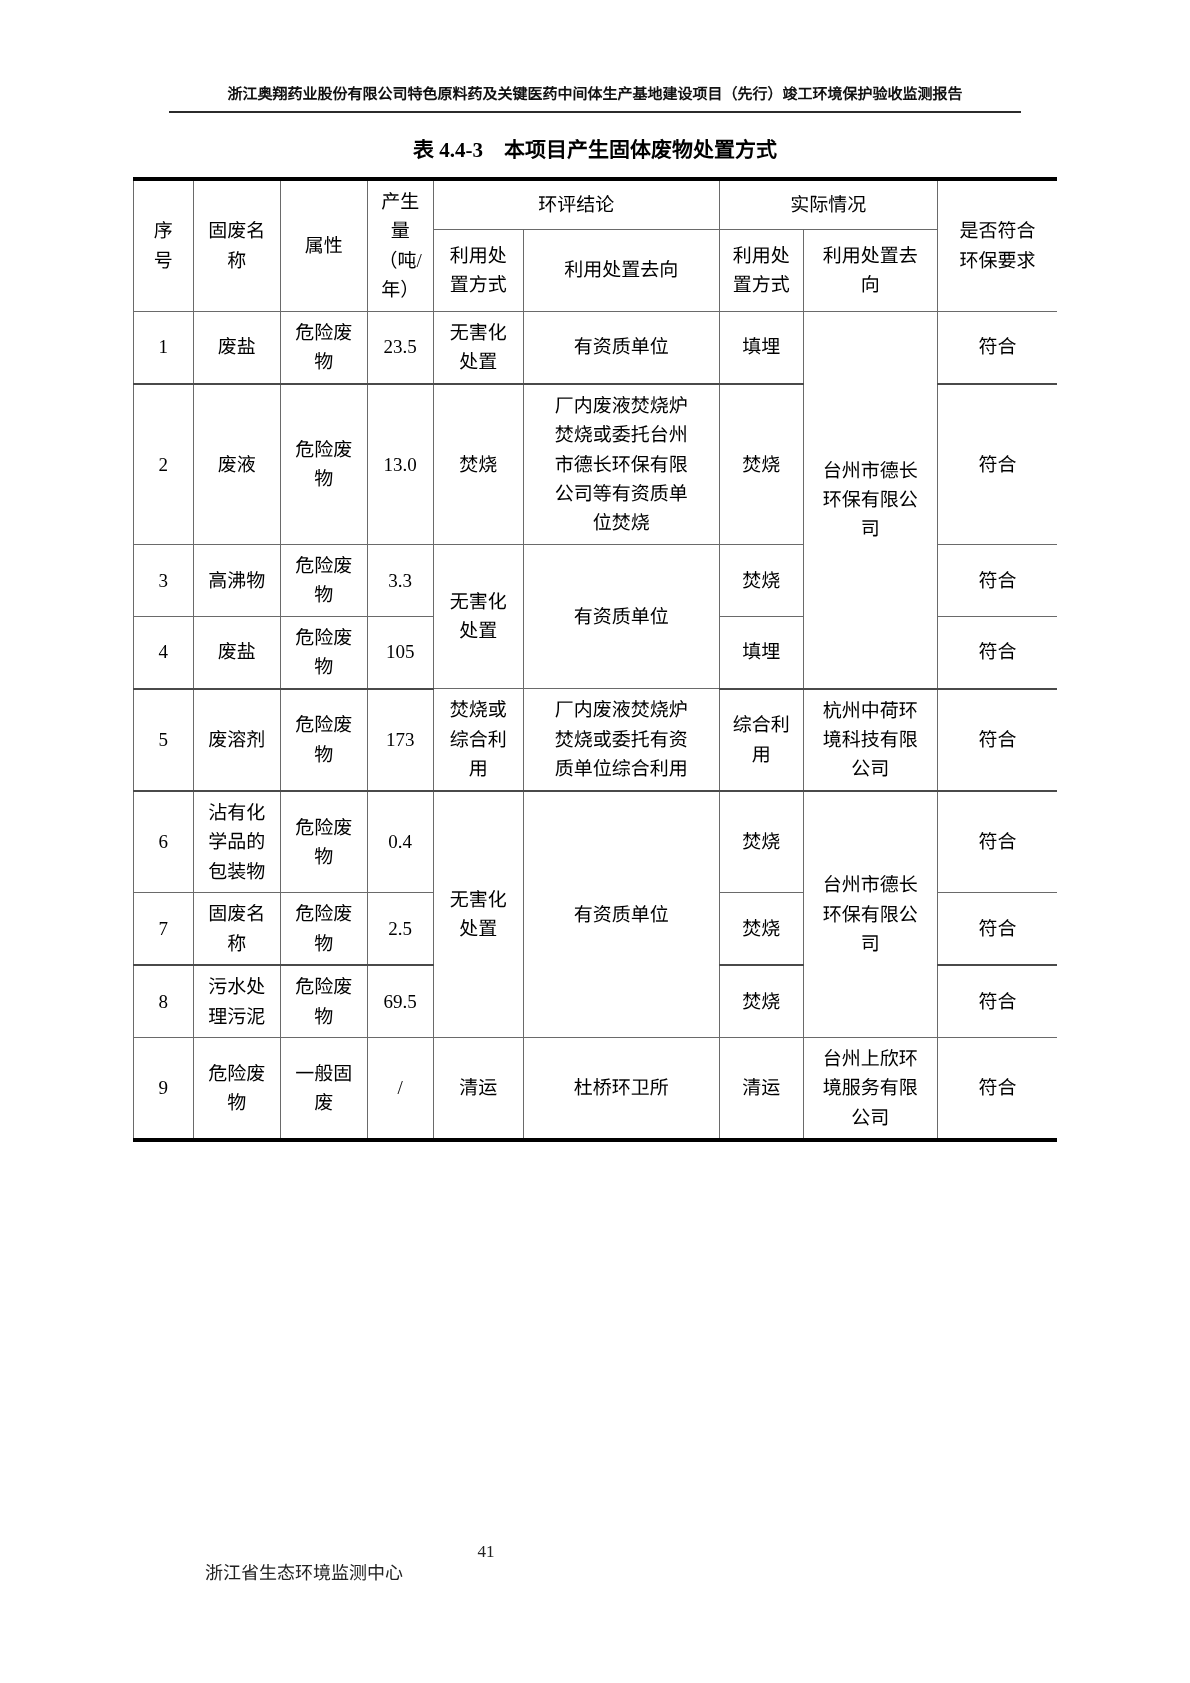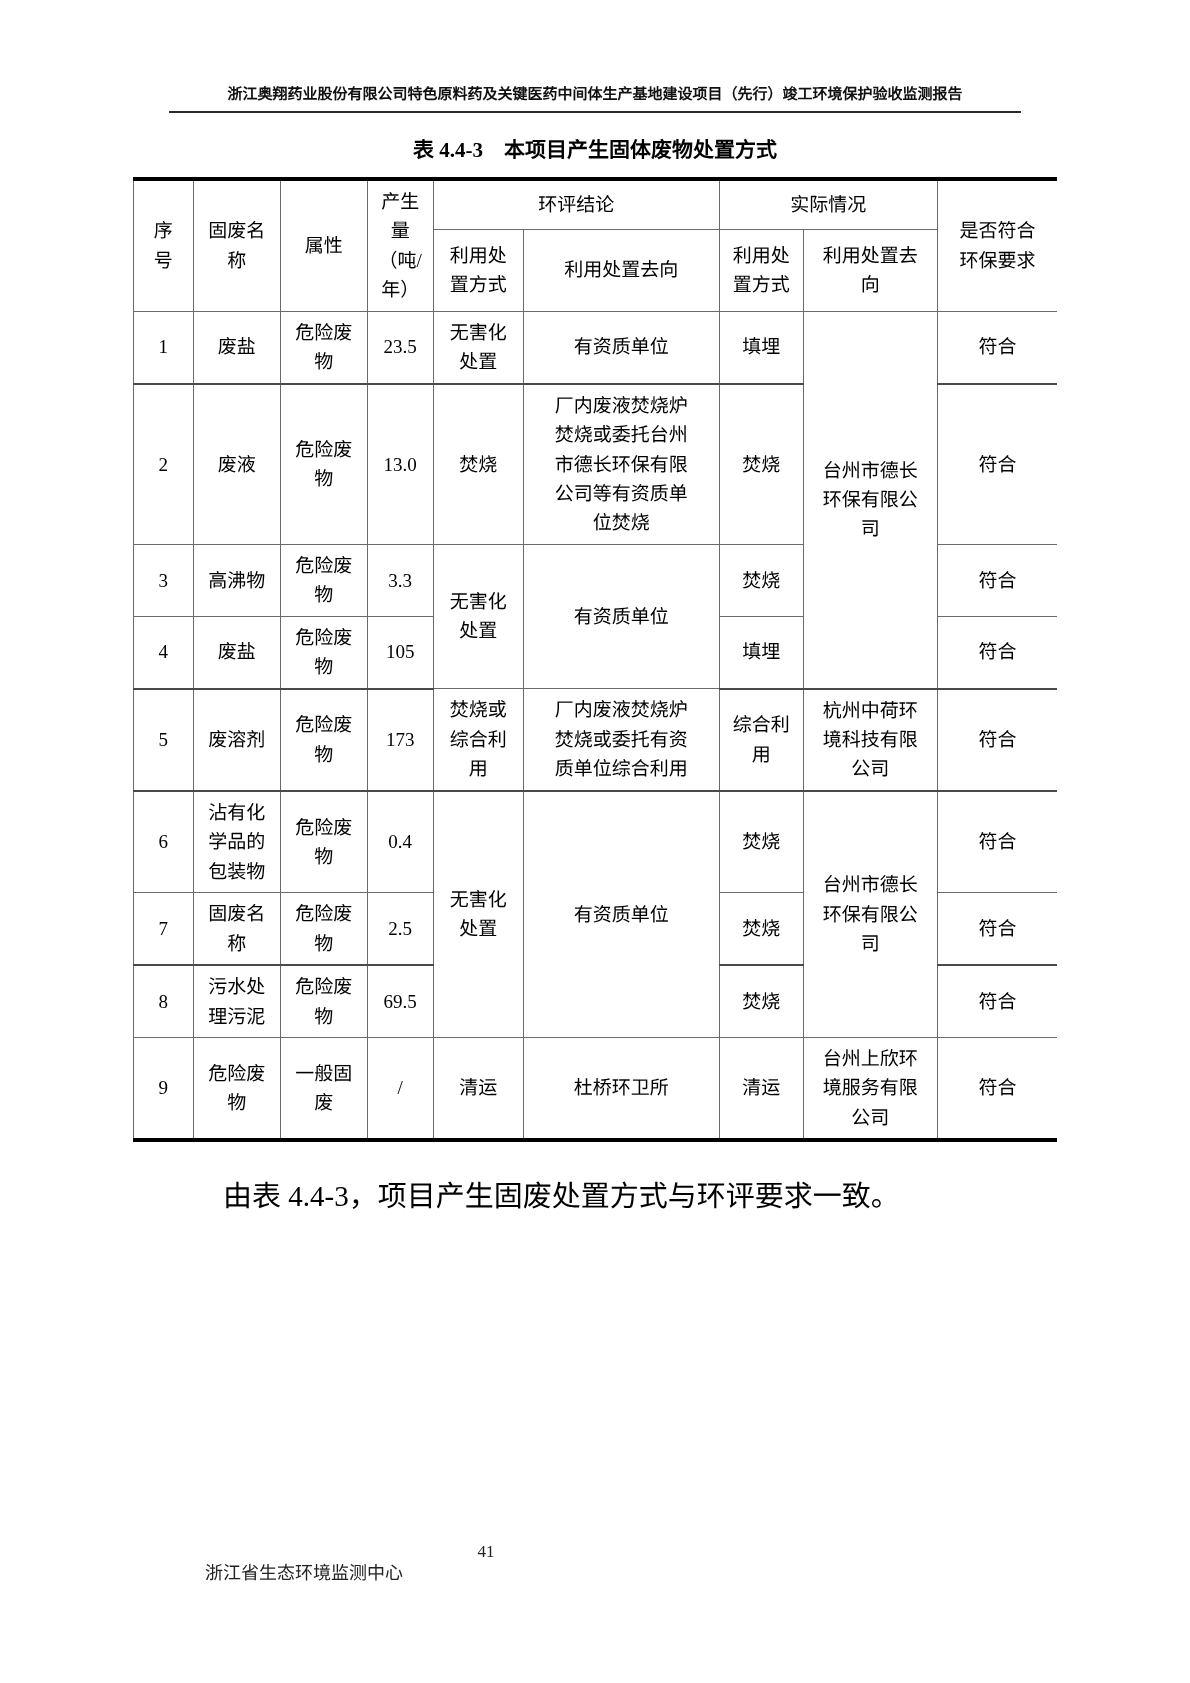--- a/index.html
+++ b/index.html
@@ -178,19 +178,18 @@
       <td>清运</td>
       <td class="padw">杜桥环卫所</td>
       <td>清运</td>
       <td class="pad12">台州上欣环境服务有限公司</td>
       <td>符合</td>
     </tr>
   </tbody>
 </table>
 
 <div class="body-text">
-  <p>由表 4.4-3，项目产生固废处置方式与环评要求一致。</p>
 </div>
 
 <div class="page-footer">
   <span class="footer-page">41</span>
   <span class="footer-org">浙江省生态环境监测中心</span>
 </div>
 
 </body></html>

